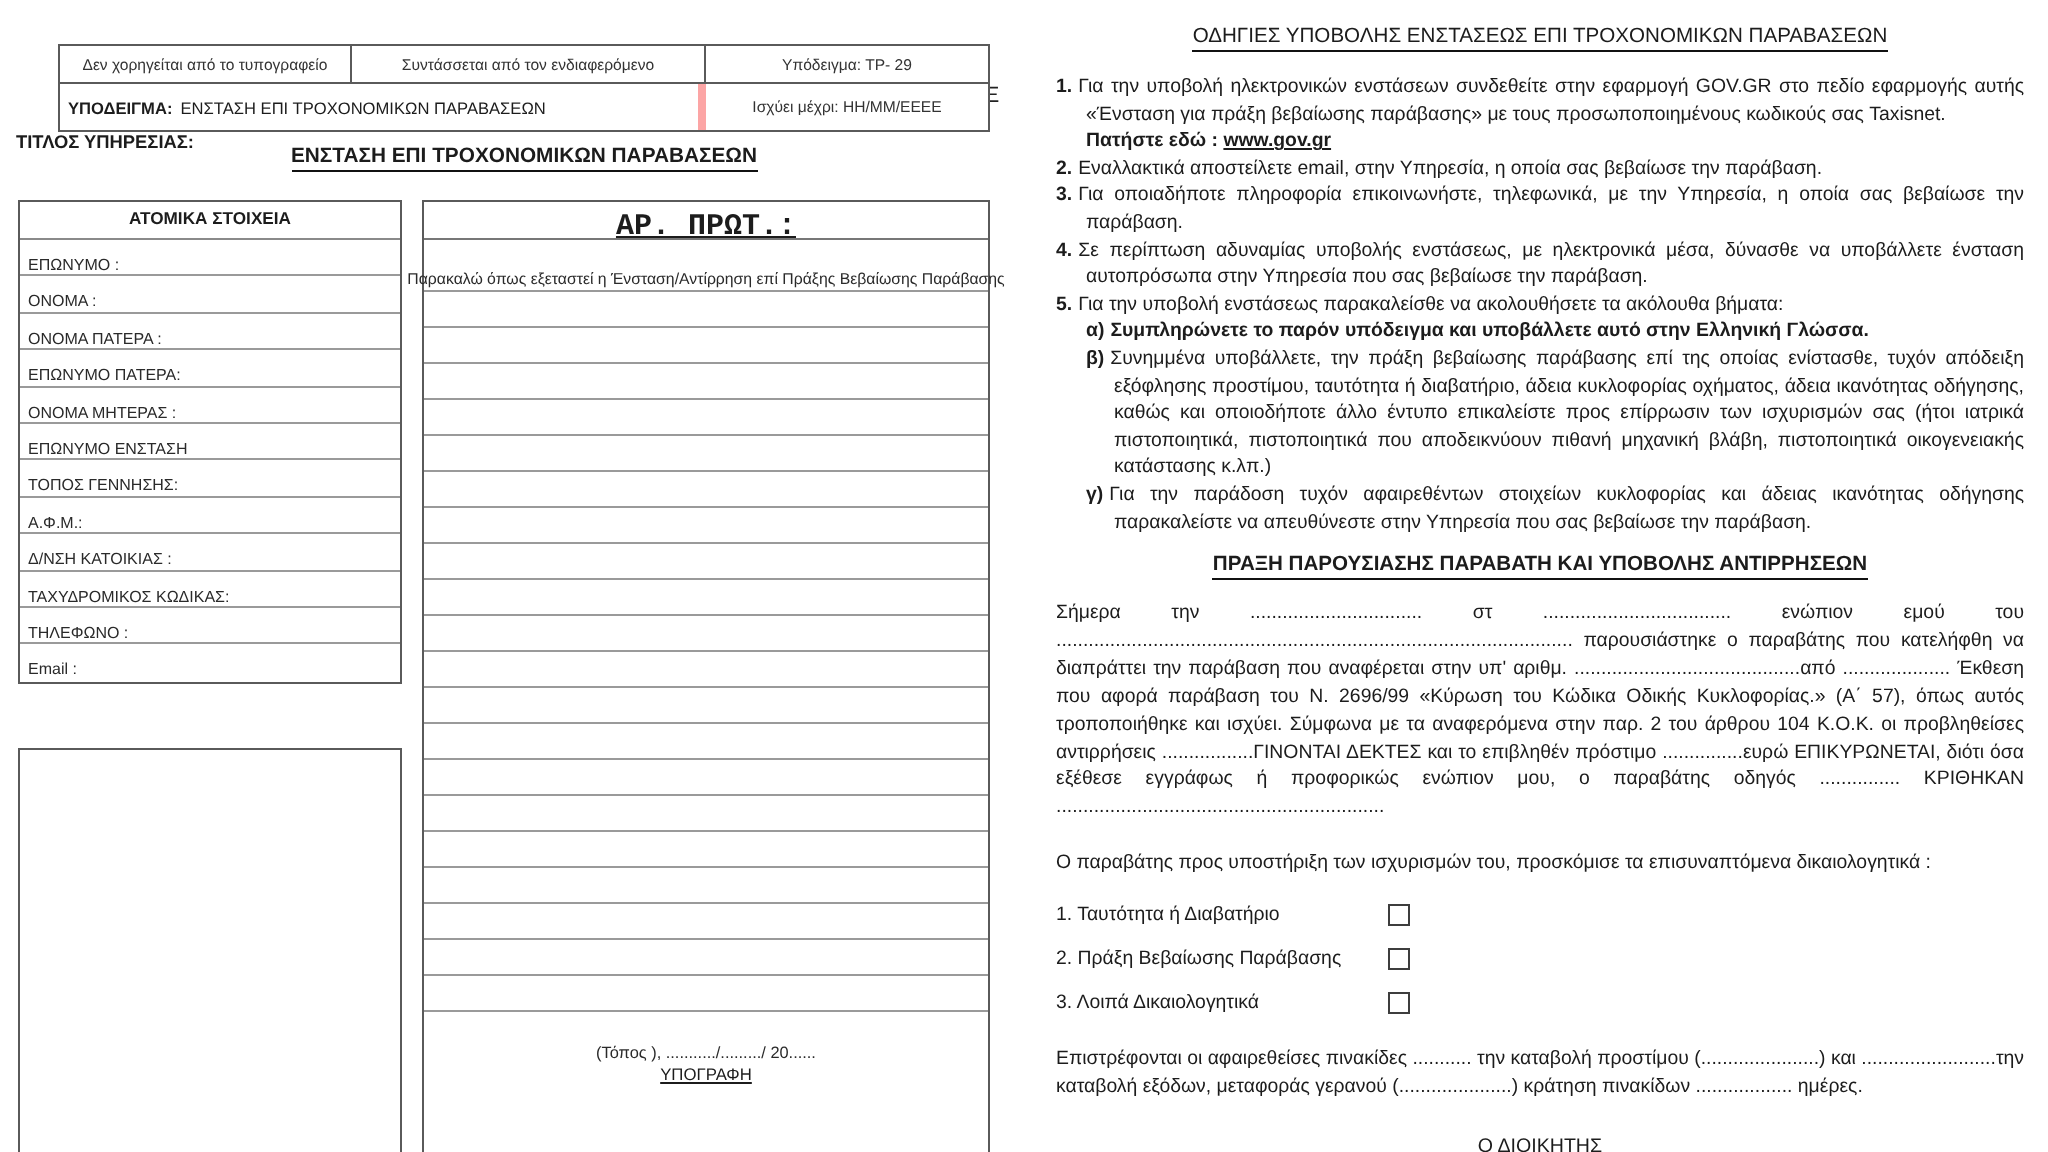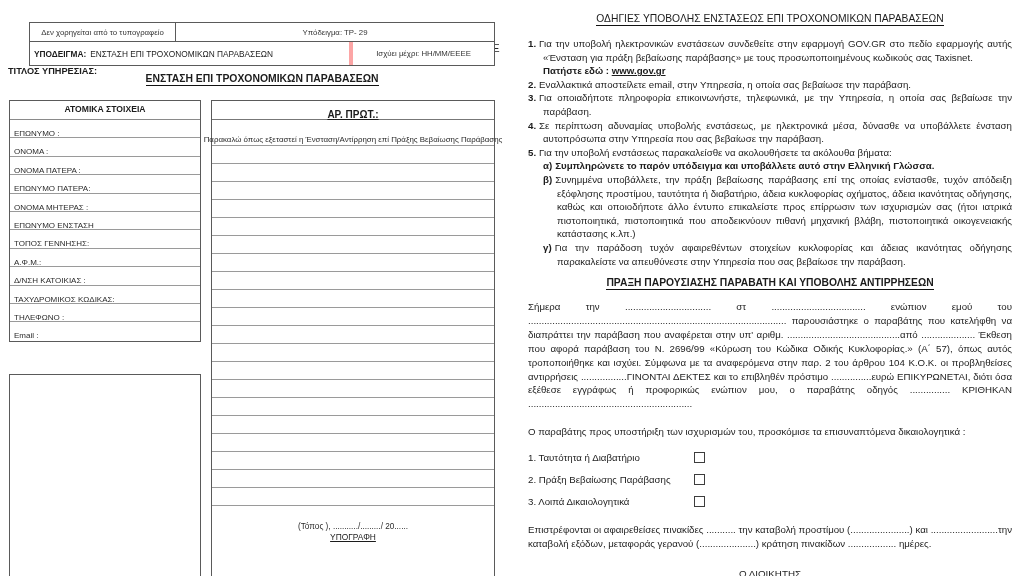--- a/index.html
+++ b/index.html
@@ -36,21 +36,21 @@
   .field-row { height: 18.4px; border-bottom: 1px solid #9a9a9a; padding: 2px 0 0 4px; }
   .field-row:last-child { border-bottom: none; }
   .field-label { font-size: 8px; color: #2a2a2a; }
   .left-box { position: absolute; left: 9px; top: 374px; width: 192px; height: 216px;
               border: 1px solid #5a5a5a; background: #fff; }
 
   
   .mid-table { position: absolute; left: 211px; top: 100px; width: 284px; height: 490px;
                border: 1px solid #5a5a5a; background: #fff; }
   .mt-header { height: 19px; border-bottom: 1px solid #777; text-align: center; padding-top: 3px; }
-  .mt-header span { font-weight: bold; font-size: 10px; text-decoration: underline; }
+  .mt-header span { font-weight: bold; font-size: 15px; text-decoration: underline; font-family: Liberation Mono, monospace; }
   .mt-request { height: 26px; border-bottom: 1px solid #9a9a9a; display: flex; align-items: flex-end;
                 justify-content: center; padding-bottom: 1px; }
   .mt-request span { font-size: 7.9px; color: #2a2a2a; white-space: nowrap; }
   .mt-line { height: 18px; border-bottom: 1px solid #9a9a9a; }
   .mt-sign { padding-top: 16px; text-align: center; }
   .mt-place { font-size: 8.2px; color: #2a2a2a; }
   .mt-signature { font-size: 8.4px; font-weight: normal; text-decoration: underline; margin-top: 1px; }
 
   
   .right-col { position: absolute; left: 528px; top: 0; width: 484px; }
@@ -83,20 +83,21 @@
 </head>
 <body>
 
 <div class="page">
 
   <div class="ada">ΑΔΑ: 9Ο4Σ46ΜΤΛΒ-Σ5Ξ</div>
 
   <div class="top-table">
     <div class="tt-row1">
       <div class="tt-c tt-c1">Δεν χορηγείται από το τυπογραφείο</div>
+      <div class="tt-c tt-c2">Συντάσσεται από τον ενδιαφερόμενο</div>
       <div class="tt-c tt-c3">Υπόδειγμα: ΤΡ- 29</div>
     </div>
     <div class="tt-row2">
       <div class="tt-spec">
         <b>ΥΠΟΔΕΙΓΜΑ:</b>
         <span>ΕΝΣΤΑΣΗ ΕΠΙ ΤΡΟΧΟΝΟΜΙΚΩΝ ΠΑΡΑΒΑΣΕΩΝ</span>
       </div>
       <div class="tt-valid">Ισχύει μέχρι: ΗΗ/ΜΜ/ΕΕΕΕ</div>
     </div>
   </div>

